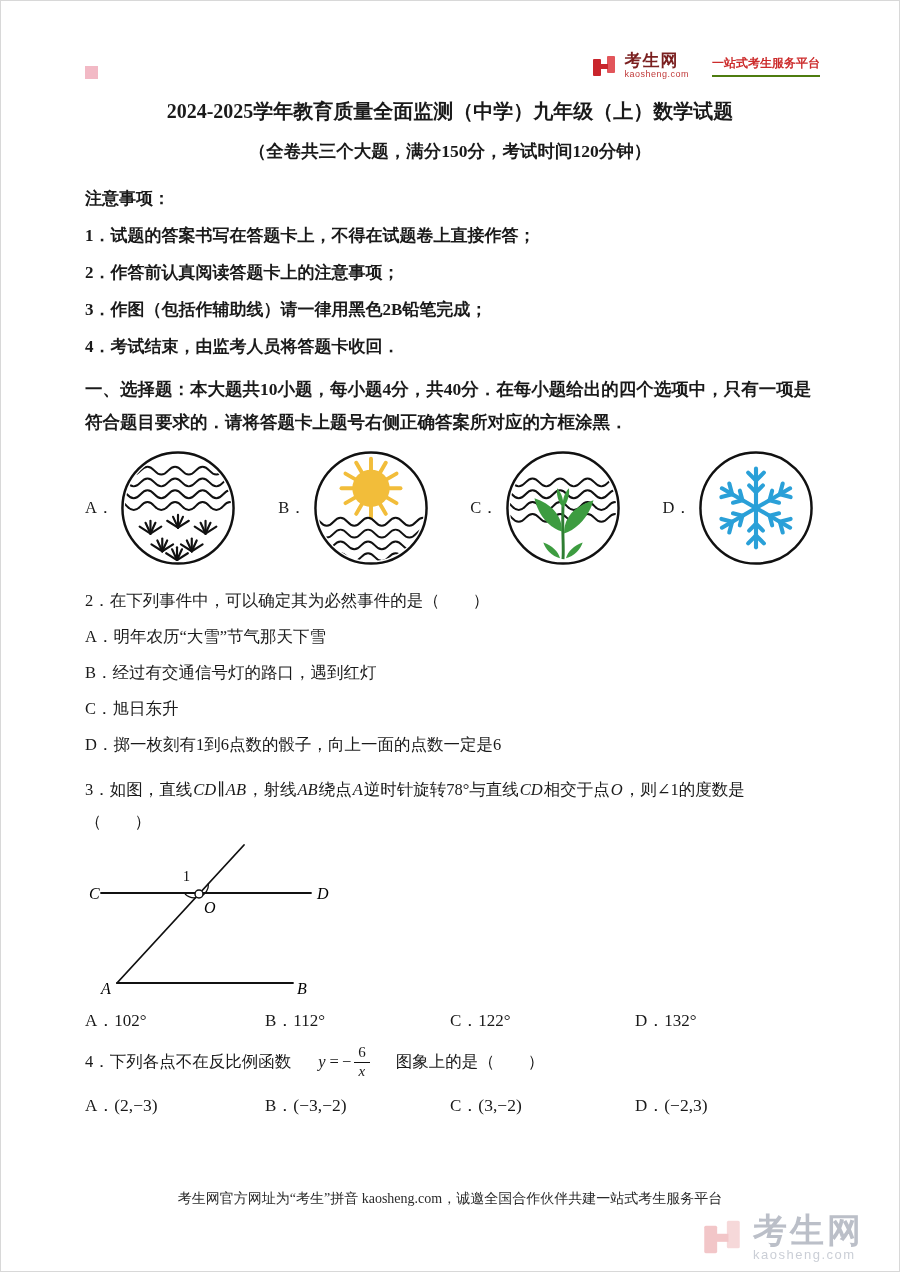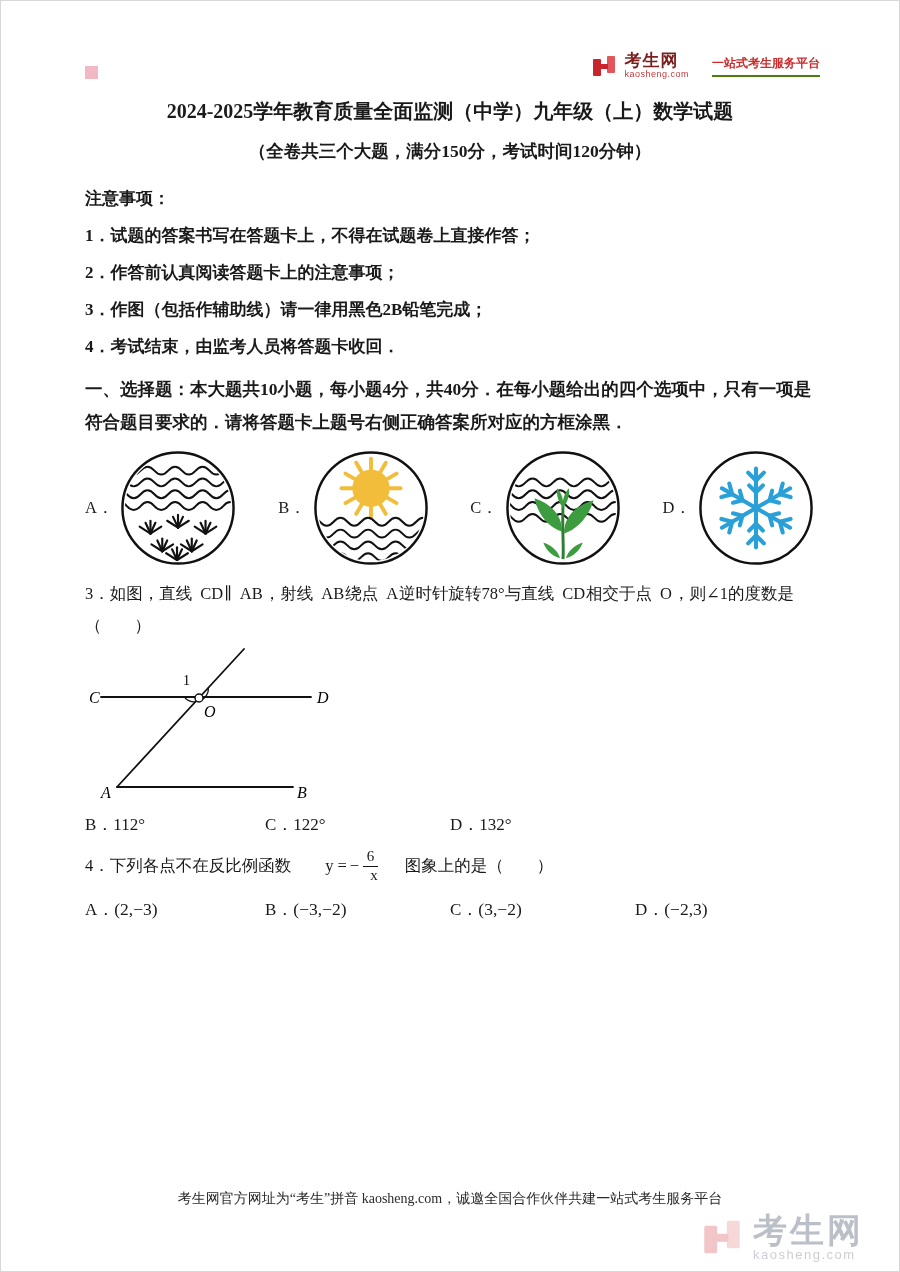--- a/index.html
+++ b/index.html
@@ -31,21 +31,21 @@
   
   .q2{margin-top:16px;font-size:16.5px;}
   .q2 .line{line-height:36px;}
   
   .q3{margin-top:10px;font-size:16.5px;}
   .q3 .line1{line-height:34px;}
   .q3 .paren{line-height:30px;}
   .fig3{margin:4px 0 0 2px;}
   .flab{font-style:italic;font-size:16px;font-family:"Liberation Serif","DejaVu Serif",serif;}
   .fnum{font-size:14px;font-family:"Liberation Serif","DejaVu Serif",serif;}
-  .mi{padding:0 1px;margin-left:7px;}
+  .mi{font-style:italic;padding:0 1px;}
   
   .optrow{margin-top:4px;display:grid;grid-template-columns:180px 185px 185px auto;font-size:17px;line-height:32px;}
   
   .q4line{margin-top:2px;height:46px;display:flex;align-items:center;font-size:16.5px;gap:20px;}
   .formula{display:inline-flex;align-items:center;margin:0 6px;gap:3px;}
   .frac{display:inline-flex;flex-direction:column;align-items:center;font-size:15px;line-height:1.15;}
   .frac .num{border-bottom:1.3px solid #111;padding:0 4px;}
   .tuple{font-size:17.5px;}
   
   .footer{position:absolute;left:0;right:0;bottom:64px;text-align:center;font-size:14px;color:#2a2a2a;}
@@ -198,20 +198,27 @@
           <use href="#sp" transform="rotate(60 60 60)"></use>
           <use href="#sp" transform="rotate(120 60 60)"></use>
           <use href="#sp" transform="rotate(180 60 60)"></use>
           <use href="#sp" transform="rotate(240 60 60)"></use>
           <use href="#sp" transform="rotate(300 60 60)"></use>
         </g>
       </svg>
     </div>
   </div>
 
+  <section class="q2">
+    <div class="line">2．在下列事件中，可以确定其为必然事件的是（　　）</div>
+    <div class="line">A．明年农历“大雪”节气那天下雪</div>
+    <div class="line">B．经过有交通信号灯的路口，遇到红灯</div>
+    <div class="line">C．旭日东升</div>
+    <div class="line">D．掷一枚刻有1到6点数的骰子，向上一面的点数一定是6</div>
+  </section>
 
   <section class="q3">
     <div class="line1"><span>3．如图，直线</span><span class="mi">CD</span><span>∥</span><span class="mi">AB</span><span>，射线</span><span class="mi">AB</span><span>绕点</span><span class="mi">A</span><span>逆时针旋转78°与直线</span><span class="mi">CD</span><span>相交于点</span><span class="mi">O</span><span>，则∠1的度数是</span></div>
     <div class="paren">（　　）</div>
 
     <svg class="fig3" width="250" height="155" viewBox="0 0 250 155">
       <g stroke="#111" stroke-width="1.8" stroke-linecap="round">
         <line x1="14" y1="52" x2="224" y2="52"></line>
         <line x1="30" y1="142" x2="157" y2="4"></line>
         <line x1="30" y1="142" x2="206" y2="142"></line>
@@ -220,20 +227,21 @@
       <circle cx="112" cy="53" r="4" fill="#fff" stroke="#111" stroke-width="1.5"></circle>
       <text x="2" y="58" class="flab">C</text>
       <text x="230" y="58" class="flab">D</text>
       <text x="117" y="72" class="flab">O</text>
       <text x="14" y="153" class="flab">A</text>
       <text x="210" y="153" class="flab">B</text>
       <text x="96" y="40" class="fnum">1</text>
     </svg>
 
     <div class="optrow">
+      <span><span>A．</span><span>102°</span></span>
       <span><span>B．</span><span>112°</span></span>
       <span><span>C．</span><span>122°</span></span>
       <span><span>D．</span><span>132°</span></span>
     </div>
   </section>
 
   <section>
     <div class="q4line">
       <span>4．下列各点不在反比例函数</span>
       <span class="formula">

